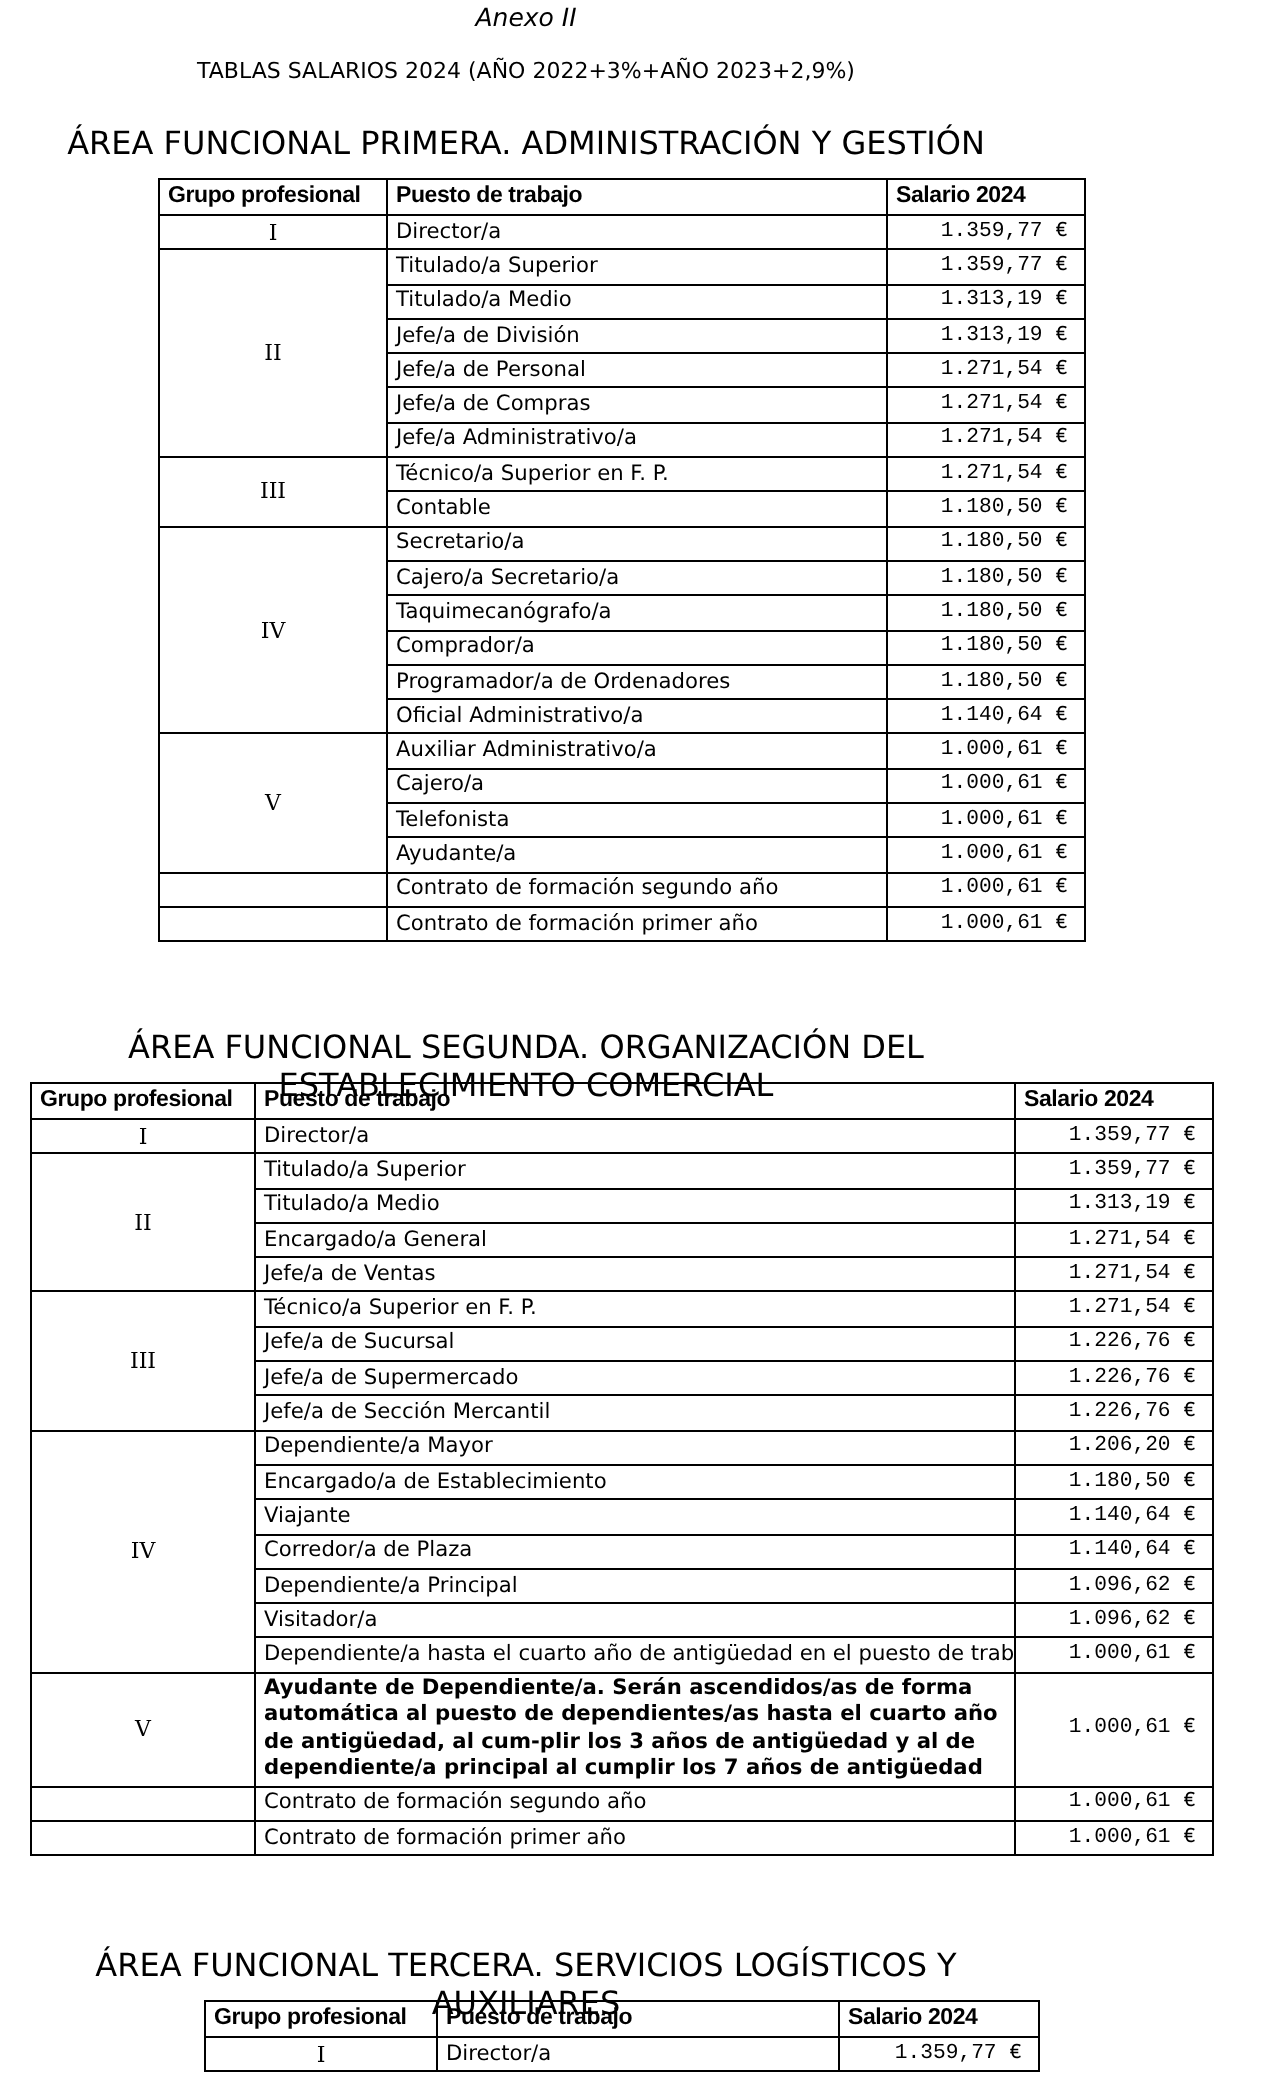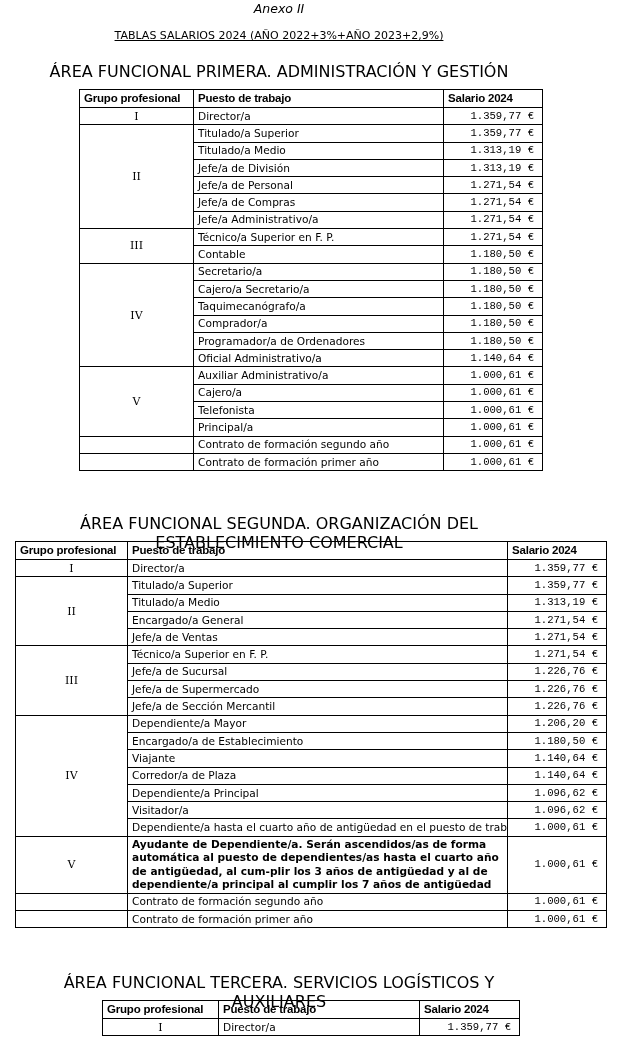--- a/index.html
+++ b/index.html
@@ -1,20 +1,20 @@
 <!DOCTYPE html>
 <html><head>
 <meta charset="utf-8">
 <style>
   html, body { margin:0; padding:0; background:#ffffff; }
   body { width:642px; height:1047px; position:relative; overflow:hidden;
          font-family:"DejaVu Sans", sans-serif; color:#000; }
-  .title { position:absolute; left:16px; width:526px; text-align:center; font-size:11.5px; letter-spacing:0; }
+  .title { position:absolute; left:0; width:526px; text-align:center; font-size:11.5px; letter-spacing:0; }
   .annex { top:1px; font-style:italic; font-size:12.5px; }
-  .t-main { top:29px; font-size:11px;text-decoration:underline; }
+  .t-main { top:29px; font-size:11px; }
   .area { font-size:16px; }
   table { position:absolute; border-collapse:collapse; font-size:10.6px; table-layout:fixed; }
   td, th { border:1px solid #000; padding:0 4px; height:17.3px; line-height:13px; box-sizing:border-box; overflow:hidden; white-space:nowrap; }
   th { font-family:"Liberation Sans", sans-serif; font-weight:bold; font-size:11.5px; text-align:left; letter-spacing:-0.2px; height:18px; }
   td.grp { text-align:center; font-family:"DejaVu Serif", serif; font-size:11px; }
   td.sal { text-align:right; padding-right:8px;font-family:Liberation Mono, monospace; }
   td.wrap { white-space:normal; line-height:13.5px; padding-top:1px; padding-bottom:1px;font-weight:bold; }
   table { outline:none; }
   .tbl1 { left:79px; top:89px; width:463px; }
   .tbl2 { left:15px; top:541px; width:591px; }
@@ -112,21 +112,21 @@
       </tr>
       <tr>
         <td class="">Cajero/a</td>
         <td class="sal">1.000,61 €</td>
       </tr>
       <tr>
         <td class="">Telefonista</td>
         <td class="sal">1.000,61 €</td>
       </tr>
       <tr>
-        <td class="">Principal/a</td>
+        <td class="">Ayudante/a</td>
         <td class="sal">1.000,61 €</td>
       </tr>
       <tr>
         <td class="grp" rowspan="1"></td>
         <td class="">Contrato de formación segundo año</td>
         <td class="sal">1.000,61 €</td>
       </tr>
       <tr>
         <td class="grp" rowspan="1"></td>
         <td class="">Contrato de formación primer año</td>

